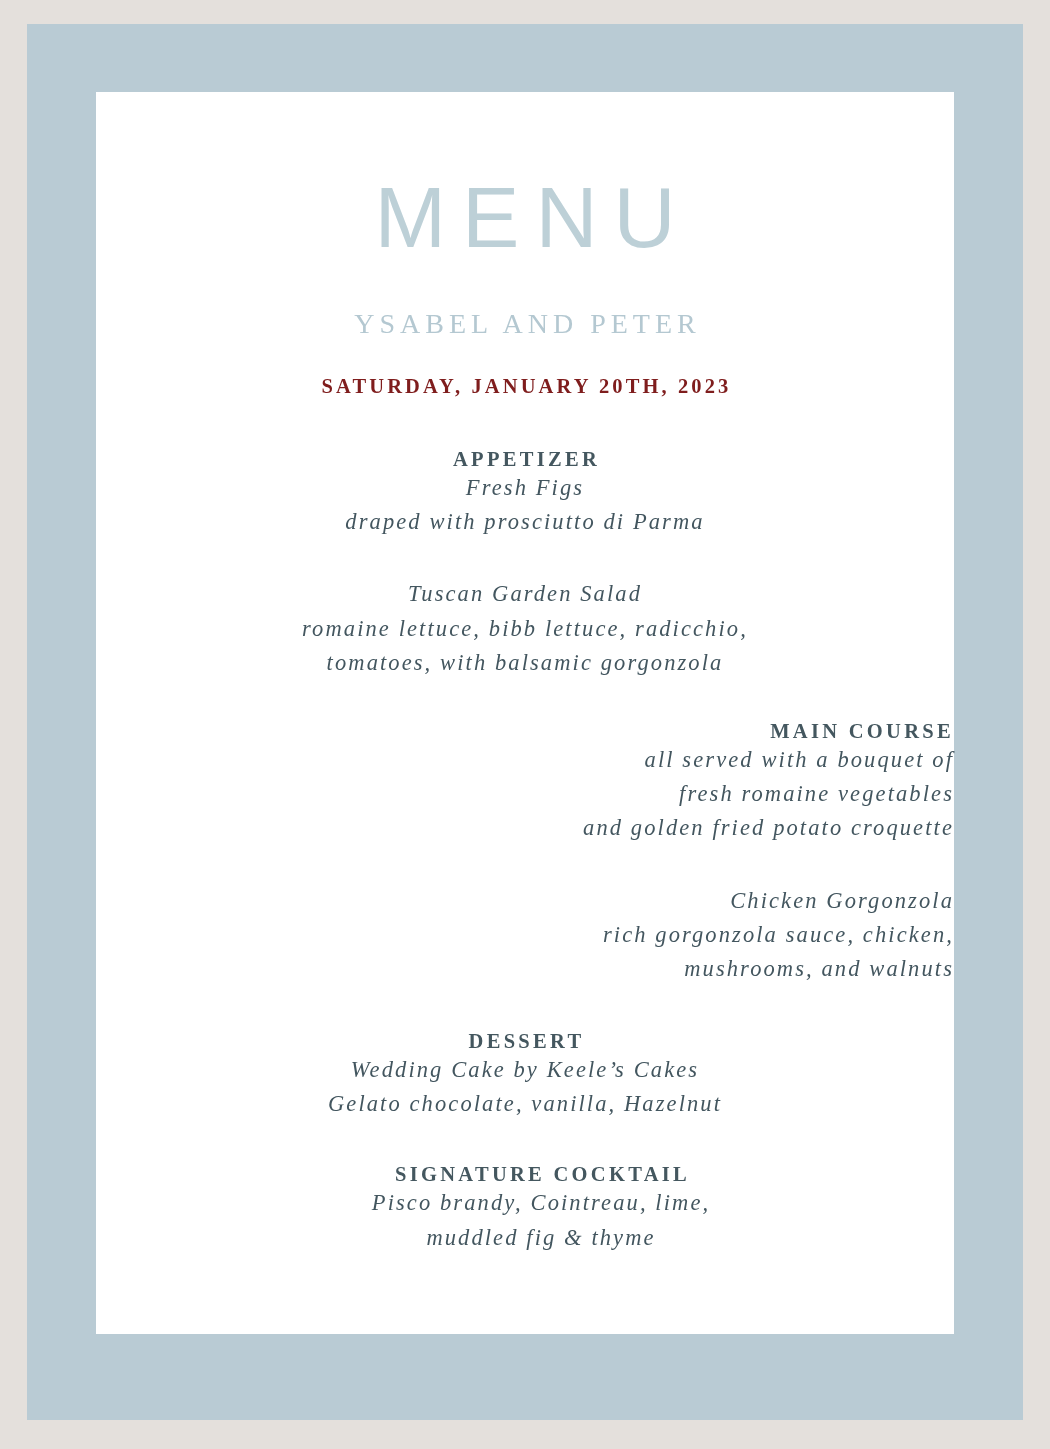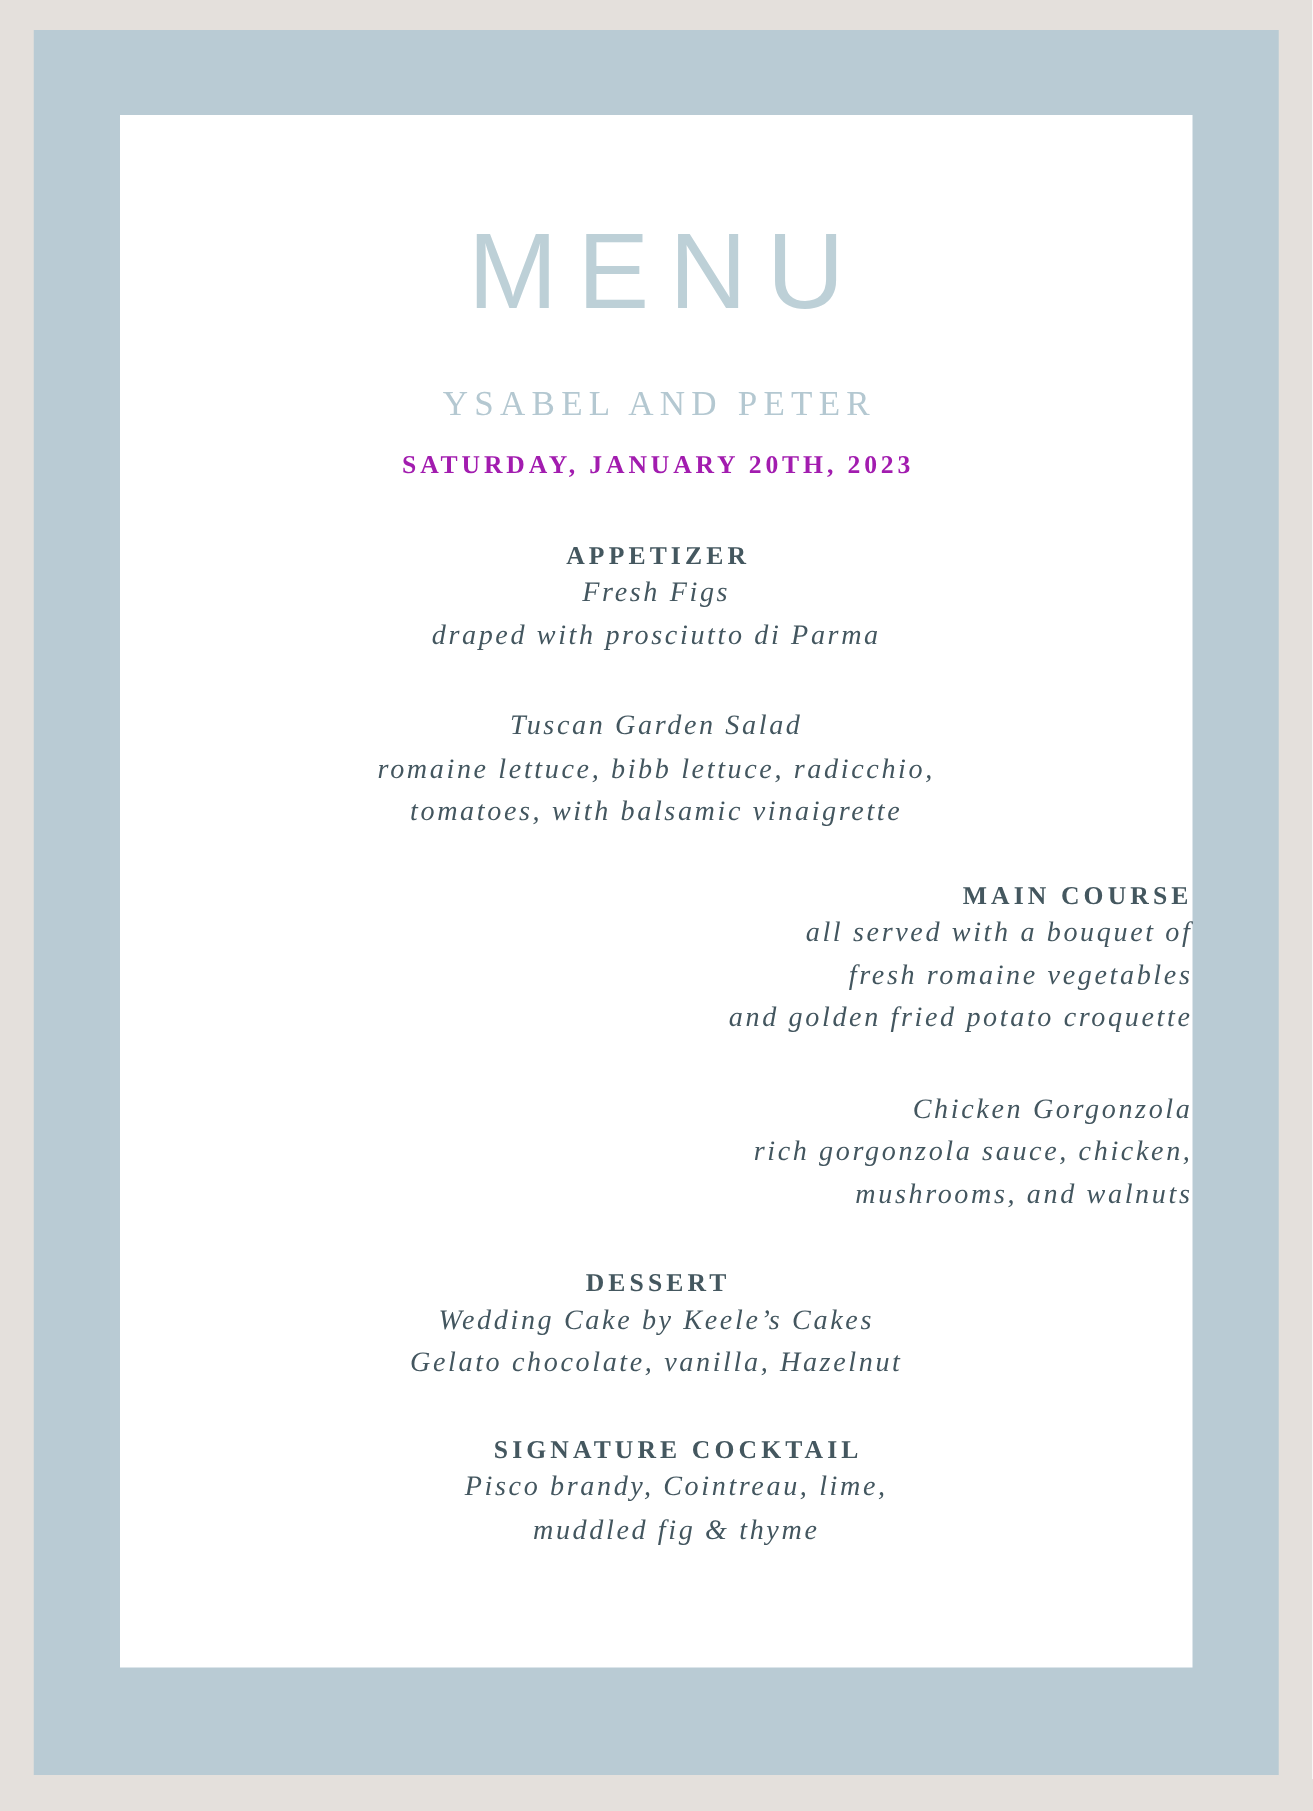--- a/index.html
+++ b/index.html
@@ -56,22 +56,22 @@
     letter-spacing: 5px;
     color: #b4c8d1;
     margin-top: 48px;
     text-indent: 5px;
   }
   .date-line {
     font-family: "Liberation Serif", serif;
     font-size: 20.5px;
     letter-spacing: 3.1px;
     font-weight: 700;
-    color: #a21caf;
-    margin-top: 21px;
+    color: #7f1d1d;
+    margin-top: 35px;
     text-indent: 3px;
   }
   .section {
     width: 100%;
     text-align: center;
   }
   .section-heading {
     font-family: "Liberation Serif", serif;
     font-size: 20.5px;
     letter-spacing: 3.3px;
@@ -117,21 +117,21 @@
 
     <div class="section sec-appetizer">
       <div class="section-heading">APPETIZER</div>
       <div class="item">
         <div class="item-name">Fresh Figs</div>
         <div class="item-desc">draped with prosciutto di Parma</div>
       </div>
       <div class="item gap">
         <div class="item-name">Tuscan Garden Salad</div>
         <div class="item-desc">romaine lettuce, bibb lettuce, radicchio,</div>
-        <div class="item-desc">tomatoes, with balsamic vinaigrette</div>
+        <div class="item-desc">tomatoes, with balsamic gorgonzola</div>
       </div>
     </div>
 
     <div class="section sec-main">
       <div class="section-heading">MAIN COURSE</div>
       <div class="item">
         <div class="item-desc">all served with a bouquet of</div>
         <div class="item-desc">fresh romaine vegetables</div>
         <div class="item-desc">and golden fried potato croquette</div>
       </div>

